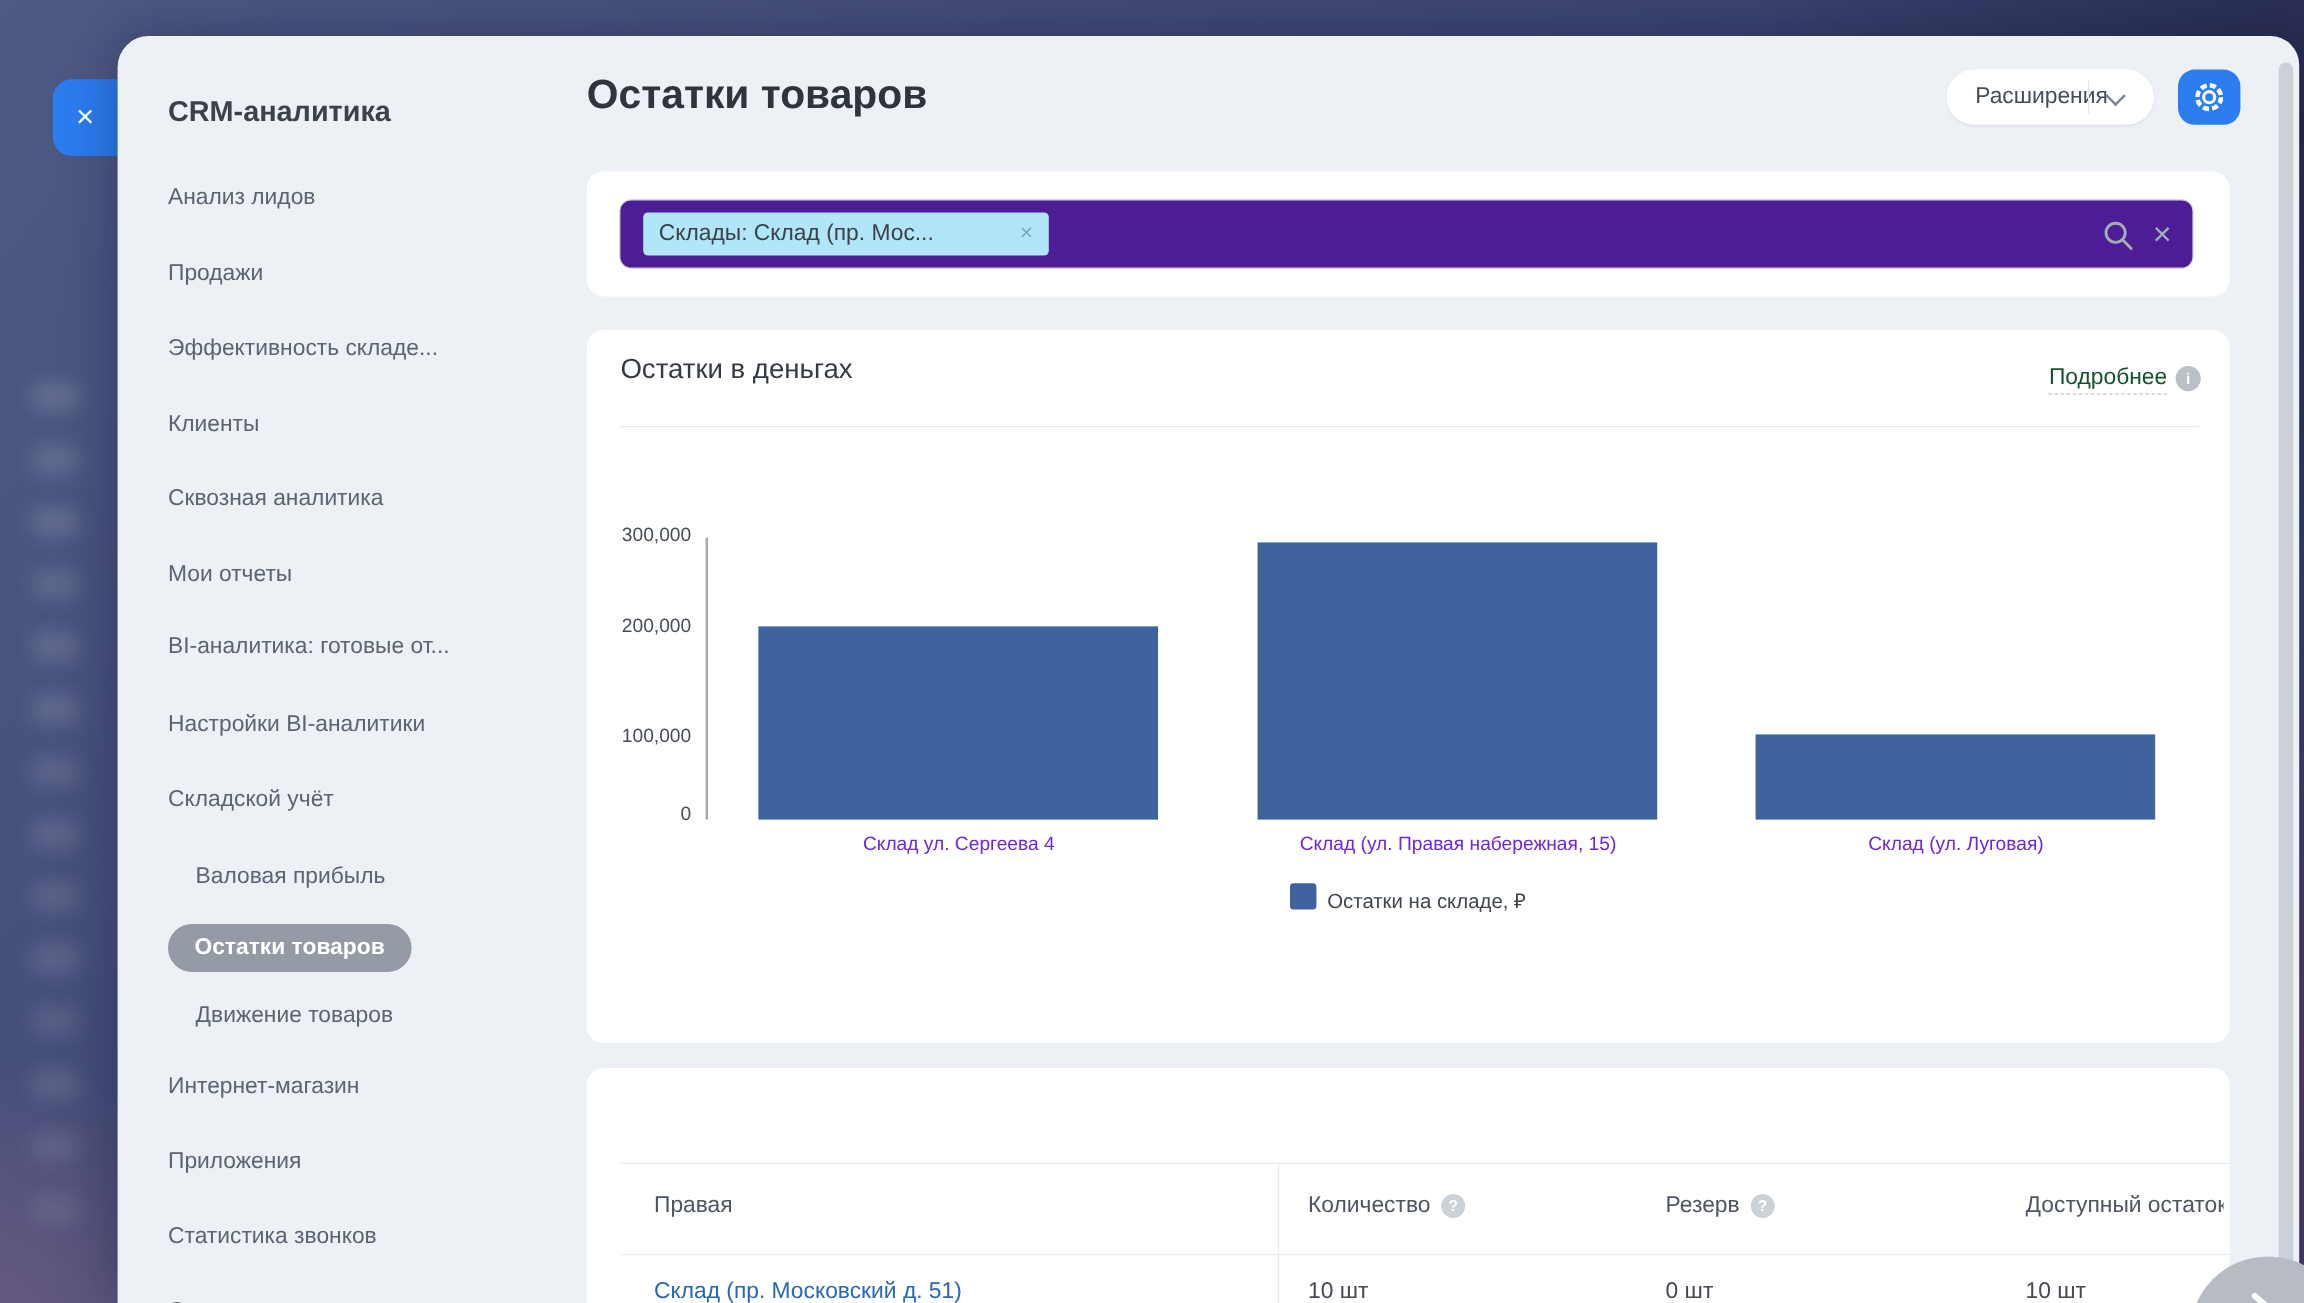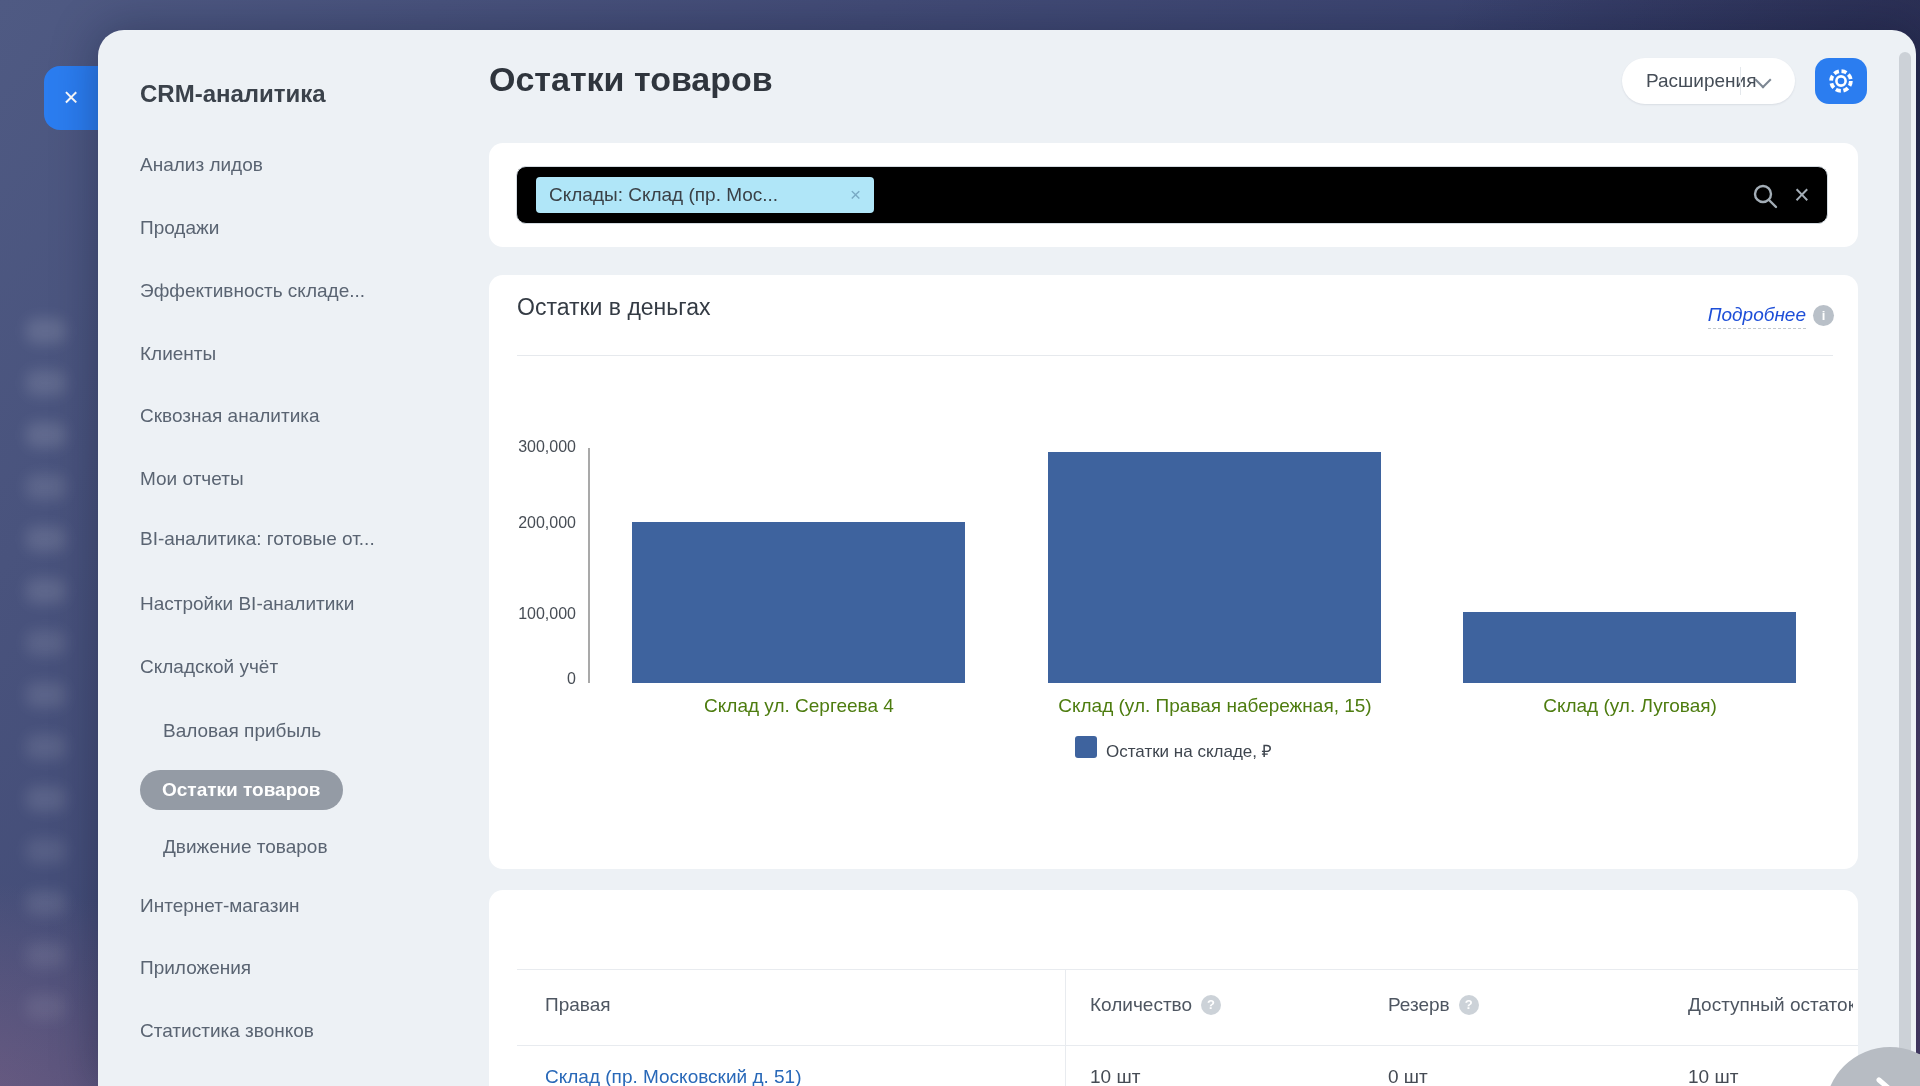--- a/index.html
+++ b/index.html
@@ -70,47 +70,47 @@
   .gear-btn {
     position:absolute; left:1815px; top:58px; width:52px; height:46px;
     background:#2b7df0; border-radius:14px; cursor:pointer;
     display:flex; align-items:center; justify-content:center;
   }
   
   .card { position:absolute; background:#fff; border-radius:14px; }
   .filter-card { left:489px; top:143px; width:1369px; height:104px; }
   .search-box {
     position:absolute; left:27px; top:23px; width:1312px; height:58px;
-    border:1.5px solid #d4dbe1; border-radius:10px; background:#000000;
+    border:1.5px solid #d4dbe1; border-radius:10px; background:#4c1d95;
   }
   .filter-tag {
     position:absolute; left:19px; top:10px; width:338px; height:36px;
     background:#b0e6f8; border-radius:4px; display:flex; align-items:center;
     justify-content:space-between; padding:0 13px; cursor:pointer;
   }
   .filter-tag .tag-text { font-size:19px; color:#3a4147; white-space:nowrap; }
   .filter-tag .tag-x { font-size:19px; color:#79aac4; cursor:pointer; margin-left:10px; }
   .search-ico { position:absolute; left:1234px; top:15px; cursor:pointer; }
   .clear-ico { position:absolute; left:1277px; top:13px; font-size:27px; color:#a3adb6; cursor:pointer; }
   
   .chart-card { left:489px; top:275px; width:1369px; height:594px; overflow:hidden; }
   .cc-title { position:absolute; left:28px; top:19px; font-size:23px; color:#343b44; }
-  .cc-more { position:absolute; right:52px; top:29px; font-size:19px; color:#1d4ed8;
-    border-bottom:1.5px dashed #c3c9cf; padding-bottom:2px; cursor:pointer;font-style:italic; }
+  .cc-more { position:absolute; right:52px; top:29px; font-size:19px; color:#14532d;
+    border-bottom:1.5px dashed #c3c9cf; padding-bottom:2px; cursor:pointer; }
   .cc-info { position:absolute; right:24px; top:30px; width:21px; height:21px; border-radius:50%;
     background:#b9c0c8; color:#fff; font-size:13px; font-weight:700; text-align:center;
     line-height:21px; cursor:pointer; }
   .cc-divider { position:absolute; left:28px; right:25px; top:80px; height:1px; background:#e6e9ed; }
   .ytick { position:absolute; left:0; width:87px; text-align:right; font-size:16px; color:#474d55; }
   .yaxis { position:absolute; left:99px; top:173px; width:2px; height:235px; background:#a9a9a9; }
   .bar { position:absolute; bottom:186px; }
   .bar.b0 { left:143px; width:333px; }
   .bar.b1 { left:559px; width:333px; }
   .bar.b2 { left:974px; width:333px; }
-  .xlabel { position:absolute; top:420px; width:420px; text-align:center; font-size:19px; color:#4d7c0f;
+  .xlabel { position:absolute; top:420px; width:420px; text-align:center; font-size:16px; color:#6d28d9;
     white-space:nowrap; }
   .legend-swatch { position:absolute; left:586px; top:461px; width:22px; height:22px; border-radius:3px; }
   .legend-label { position:absolute; left:617px; top:464px; font-size:17px; color:#3e454e; }
   
   .table-card { left:489px; top:890px; width:1369px; height:260px; overflow:hidden; }
   .tc-title { position:absolute; left:28px; top:20px; font-size:23px; color:#363c44; }
   .t-line { position:absolute; left:28px; right:0; height:1px; background:#e8ebef; }
   .t-vdiv { position:absolute; left:576px; top:79px; width:1px; height:181px; background:#e8ebef; }
   .th { position:absolute; top:104px; font-size:19px; color:#4e5661; display:flex; align-items:center; gap:9px; }
   .q-info { width:20px; height:20px; border-radius:50%; background:#ccd2d8; color:#fff;

